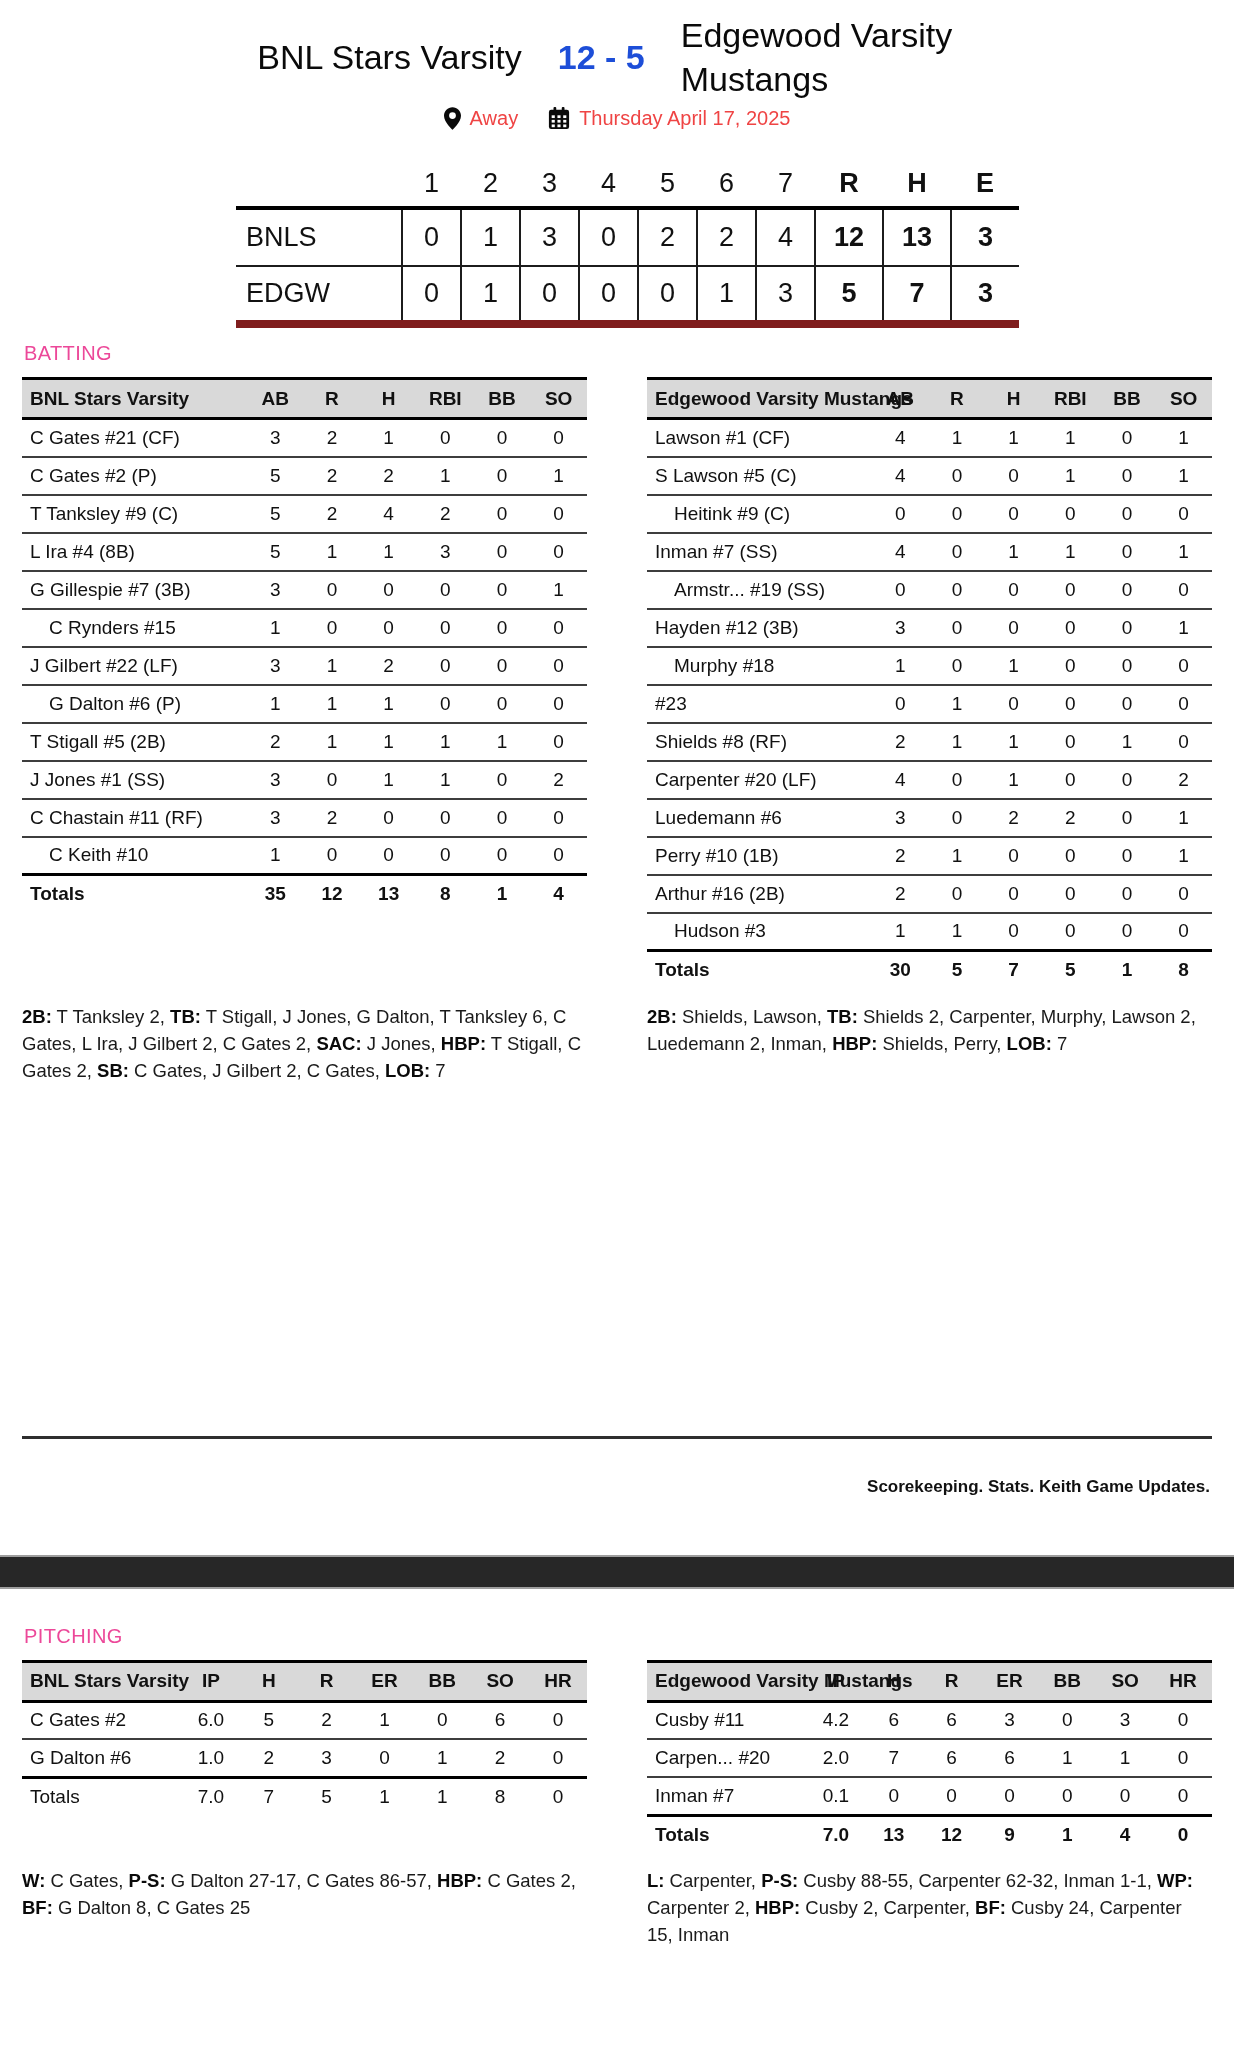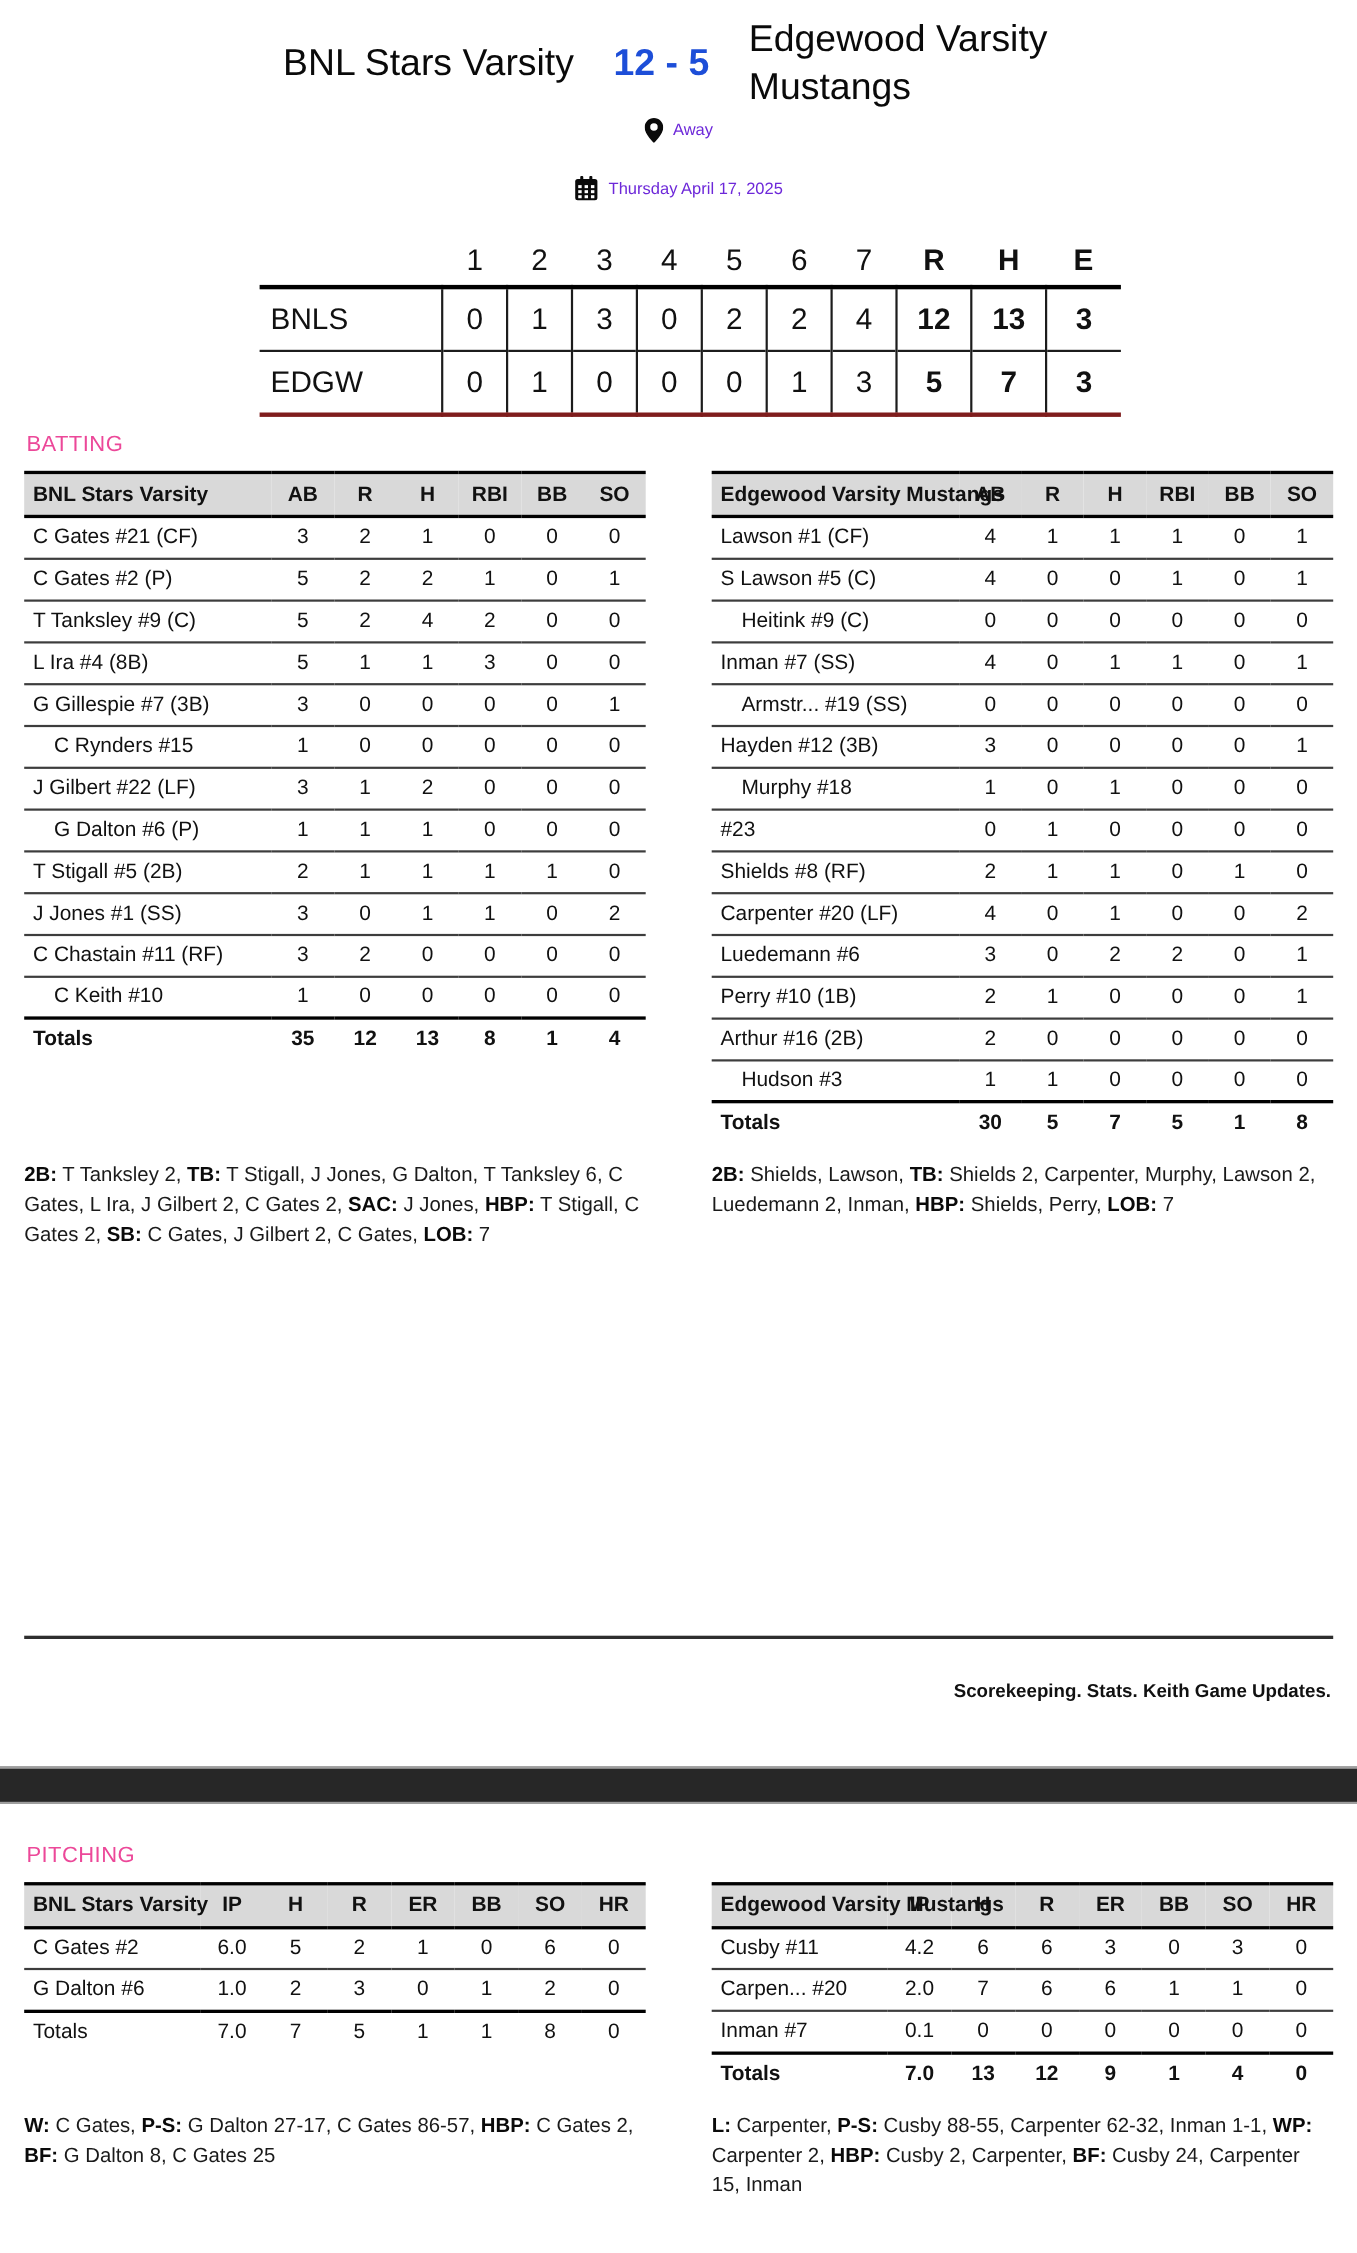--- a/index.html
+++ b/index.html
@@ -9,29 +9,29 @@
     background:#ffffff; color:#111;
     font-family:"Liberation Sans", sans-serif;
   }
 
   
   .scoreboard-header { display:flex; justify-content:center; align-items:center; gap:36px; margin-top:14px; }
   .team-name { font-size:34px; font-weight:400; color:#0a0a0a; line-height:1.28; }
   .team-name.right { width:296px; }
   .final-score { font-size:34px; font-weight:700; color:#1d4ed8; }
 
-  .meta-row { display:flex; justify-content:center; align-items:center; gap:30px; margin-top:6px; font-size:15px; color:#6d28d9;flex-direction:column; }
+  .meta-row { display:flex; justify-content:center; align-items:center; gap:30px; margin-top:6px; font-size:20px; color:#ef4444; }
   .meta-item { display:flex; align-items:center; gap:9px; }
   .meta-item svg { display:block; }
 
   
   table.linescore { border-collapse:collapse; margin:30px 0 0 236px; }
   .linescore th { font-size:27px; font-weight:400; text-align:center; height:48px; padding:0; vertical-align:middle; }
   .linescore th.bold { font-weight:700; }
-  .linescore tbody { border-top:4px solid #000; border-bottom:4px solid #7f1d1d; }
+  .linescore tbody { border-top:4px solid #000; border-bottom:8px solid #7f1d1d; }
   .linescore tbody tr + tr { border-top:2px solid #1c1c1c; }
   .linescore td { font-size:27px; font-weight:400; text-align:center; height:58px; padding:0; border-left:2px solid #1c1c1c; vertical-align:middle; }
   .linescore td.team { border-left:none; text-align:left; padding-left:10px; }
   .linescore td.bold { font-weight:700; }
 
   
   .section-heading { font-size:20px; font-weight:400; color:#ec4899; margin:14px 0 0 24px; letter-spacing:0.4px; }
   .tables-grid { display:grid; grid-template-columns:565px 565px; column-gap:60px; margin:12px 22px 0; align-items:start; }
 
   table.stat-table { border-collapse:collapse; table-layout:fixed; width:565px; }

